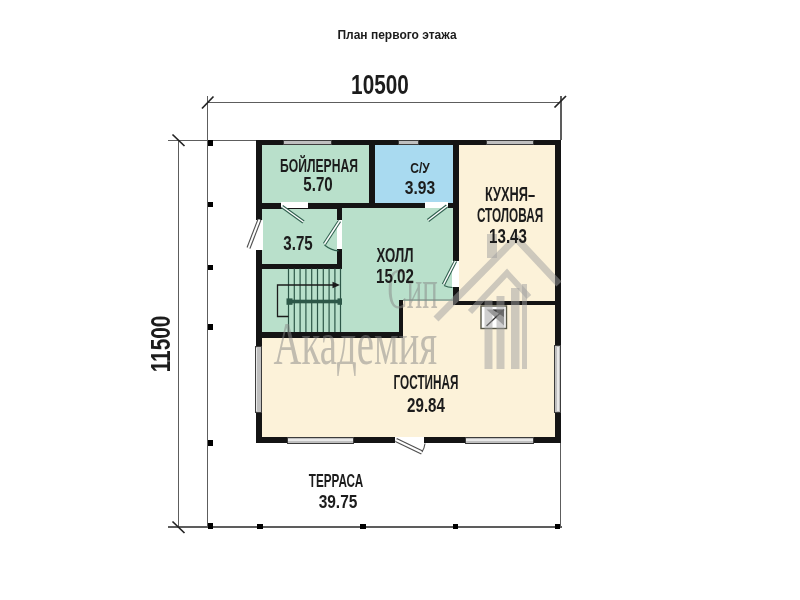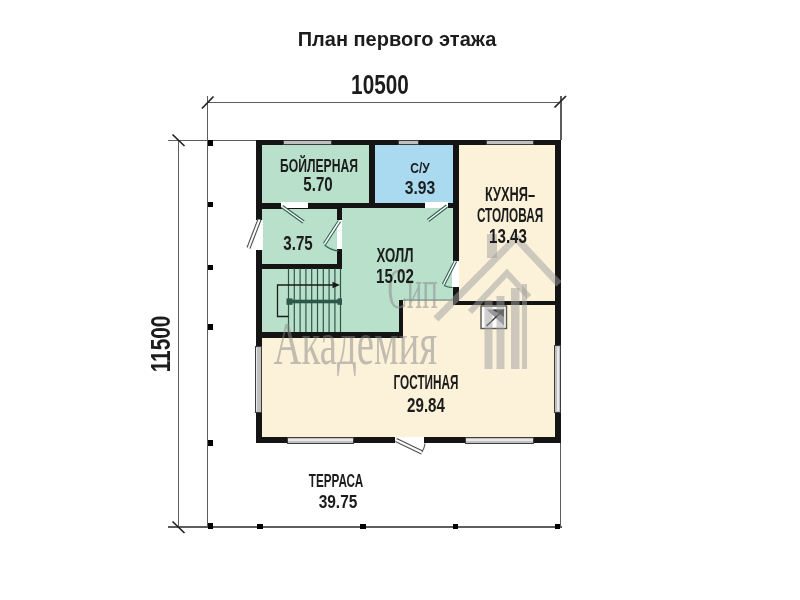--- a/index.html
+++ b/index.html
@@ -144,21 +144,21 @@
     <rect x="496.5" y="296" width="8" height="73"></rect>
     <rect x="511" y="288" width="8.5" height="81"></rect>
     <rect x="522" y="284" width="5" height="85"></rect>
   </g>
   <g fill="#878787" opacity="0.5" font-family="'Liberation Serif',serif">
     <text x="387.5" y="308.5" font-size="58" transform="translate(387.5 308.5) scale(0.5 1) translate(-387.5 -308.5)">Сип</text>
     <text x="273.5" y="364.5" font-size="62" transform="translate(273.5 364.5) scale(0.626 1) translate(-273.5 -364.5)">Академия</text>
   </g>
 </svg>
 
-<div class="lbl" style="left:397px;top:28px;font-size:20px;transform:translateX(-50%);">План первого этажа</div>
+<div class="lbl" style="left:397px;top:28px;font-size:12px;transform:translateX(-50%);">План первого этажа</div>
 
 <div class="lbl" style="left:380px;top:70px;font-size:27px;transform:translateX(-50%) scaleX(0.77);">10500</div>
 <div class="lbl" style="left:161px;top:344px;font-size:27px;transform:translate(-50%,-50%) rotate(-90deg) scaleX(0.77);">11500</div>
 
 <div class="lbl" style="left:319px;top:154.5px;font-size:19px;transform:translateX(-50%) scaleX(0.64);">БОЙЛЕРНАЯ</div>
 <div class="lbl" style="left:318px;top:172px;font-size:21px;transform:translateX(-50%) scaleX(0.72);">5.70</div>
 
 <div class="lbl" style="left:420px;top:159px;font-size:15px;transform:translateX(-50%) scaleX(0.8);">С/У</div>
 <div class="lbl" style="left:420px;top:177.5px;font-size:18px;transform:translateX(-50%) scaleX(0.87);">3.93</div>
 

